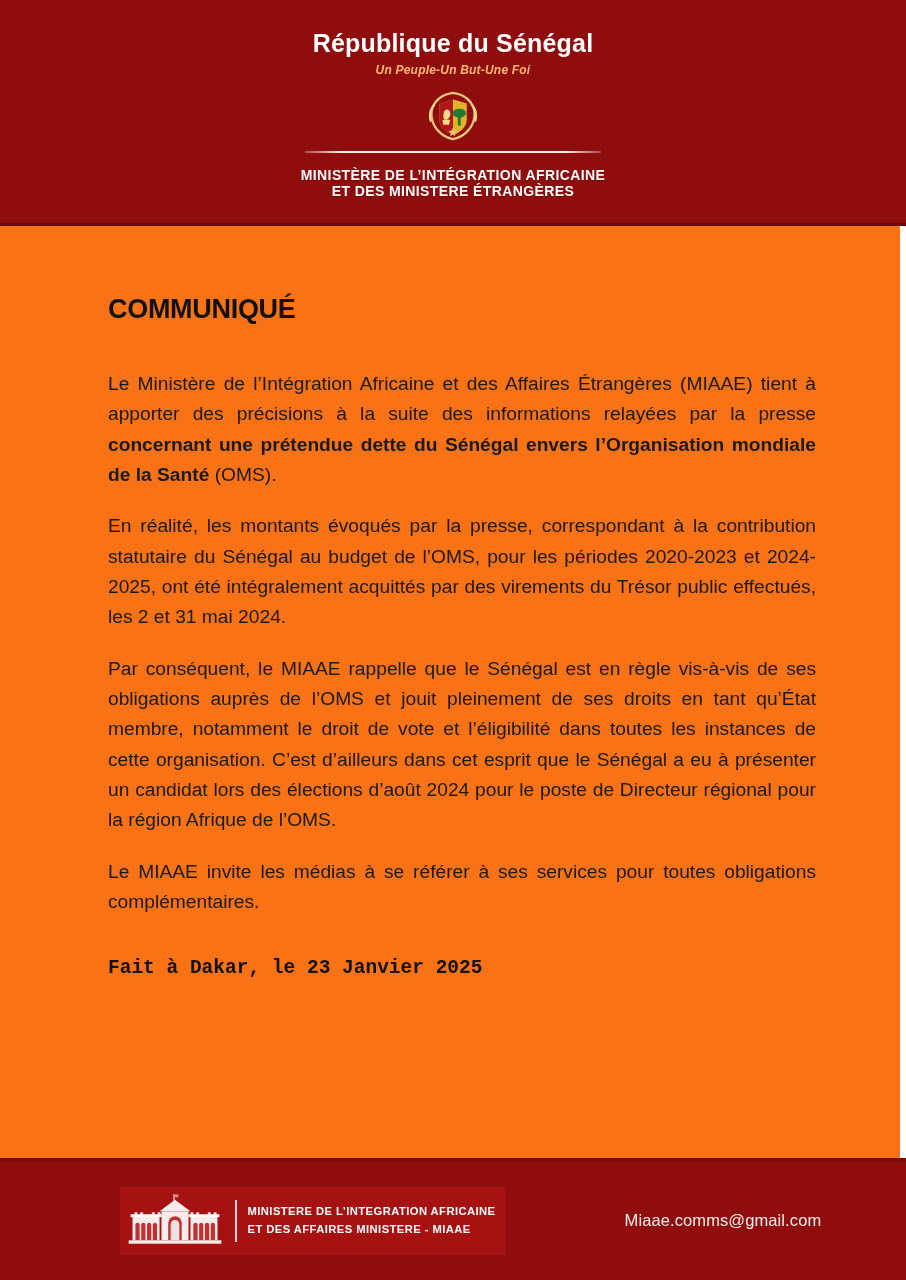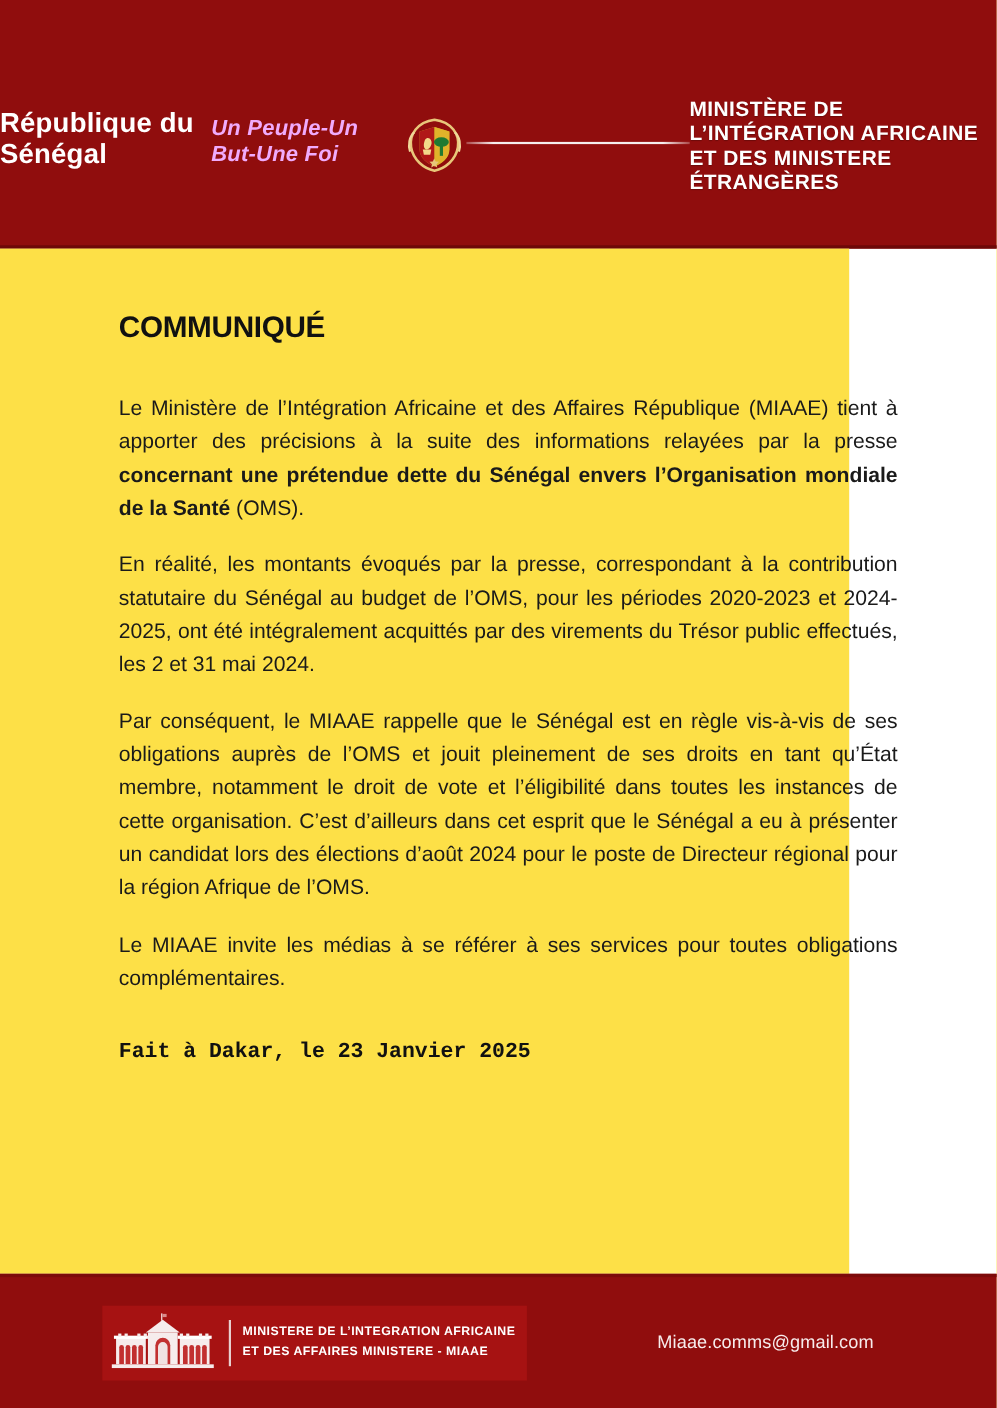--- a/index.html
+++ b/index.html
@@ -14,36 +14,36 @@
   }
 
   
   .header-band {
     width: 906px;
     height: 226px;
     background: #900d0d;
     border-bottom: 3px solid #6d0808;
     position: relative;
     display: flex;
-    flex-direction: row;
+    flex-direction: column;
     align-items: center;
     padding-top: 30px;
   }
 
   .republic-title {
     color: #ffffff;
     font-size: 25px;
     font-weight: bold;
     letter-spacing: 0.2px;
     line-height: 1.1;
   }
 
   .republic-motto {
-    color: #f0abfc;
-    font-size: 20px;
+    color: #fdba74;
+    font-size: 12px;
     font-style: italic;
     font-weight: bold;
     margin-top: 5px;
     letter-spacing: 0.2px;
   }
 
   .coat-of-arms {
     margin-top: 10px;
     width: 58px;
     height: 58px;
@@ -51,38 +51,38 @@
 
   .header-rule {
     width: 296px;
     height: 2px;
     background: linear-gradient(to right, rgba(255,255,255,0.25), #f6eded 12%, #f6eded 88%, rgba(255,255,255,0.25));
     margin-top: 6px;
   }
 
   .ministry-title {
     color: #ffffff;
-    font-size: 19px;
-    font-weight: bold;
-    text-align: left;
+    font-size: 14px;
+    font-weight: bold;
+    text-align: center;
     line-height: 1.18;
     letter-spacing: 0.4px;
     margin-top: 14px;
     text-shadow: 0 1px 1px rgba(0,0,0,0.25);
   }
 
   
   .doc-body {
     position: absolute;
     top: 226px;
     left: 0;
-    width: 772px;
+    width: 900px;
     height: 932px;
-    background: #fde047;
-    padding: 0 90px 0 108px;
+    background: #f97316;
+    padding: 12px 90px 0 108px;
   }
 
   .communique-title {
     font-size: 27px;
     font-weight: bold;
     color: #111111;
     letter-spacing: -0.3px;
     margin-top: 56px;
   }
 
@@ -119,21 +119,21 @@
     height: 122px;
     background: #900d0d;
     border-top: 3px solid #7d0a0a;
     display: flex;
     align-items: center;
   }
 
   .footer-logo-block {
     display: flex;
     align-items: center;
-    margin-left: 93px;
+    margin-left: 120px;
     background: #a61212;
     padding: 6px 10px 6px 6px;
   }
 
   .footer-building {
     width: 98px;
     height: 56px;
     flex: none;
   }
 
@@ -198,21 +198,21 @@
     <div>MINISTÈRE DE L’INTÉGRATION AFRICAINE</div>
     <div>ET DES MINISTERE ÉTRANGÈRES</div>
   </div>
 </div>
 
 <div class="doc-body">
 
   <div class="communique-title">COMMUNIQUÉ</div>
 
   <div class="paragraphs" id="paragraphs">
-      <div class="para"><span>Le Ministère de l’Intégration Africaine et des Affaires République (MIAAE) tient à apporter des précisions à la suite des informations relayées par la presse </span><b>concernant une prétendue dette du Sénégal envers l’Organisation mondiale de la Santé</b><span> (OMS).</span></div>
+      <div class="para"><span>Le Ministère de l’Intégration Africaine et des Affaires Étrangères (MIAAE) tient à apporter des précisions à la suite des informations relayées par la presse </span><b>concernant une prétendue dette du Sénégal envers l’Organisation mondiale de la Santé</b><span> (OMS).</span></div>
       <div class="para"><span>En réalité, les montants évoqués par la presse, correspondant à la contribution statutaire du Sénégal au budget de l’OMS, pour les périodes 2020-2023 et 2024-2025, ont été intégralement acquittés par des virements du Trésor public effectués, les 2 et 31 mai 2024.</span></div>
       <div class="para"><span>Par conséquent, le MIAAE rappelle que le Sénégal est en règle vis-à-vis de ses obligations auprès de l’OMS et jouit pleinement de ses droits en tant qu’État membre, notamment le droit de vote et l’éligibilité dans toutes les instances de cette organisation. C’est d’ailleurs dans cet esprit que le Sénégal a eu à présenter un candidat lors des élections d’août 2024 pour le poste de Directeur régional pour la région Afrique de l’OMS.</span></div>
       <div class="para"><span>Le MIAAE invite les médias à se référer à ses services pour toutes obligations complémentaires.</span></div>
     </div>
 
   <div class="signature">Fait à Dakar, le 23 Janvier 2025</div>
 </div>
 
 <div class="footer-band">
 

